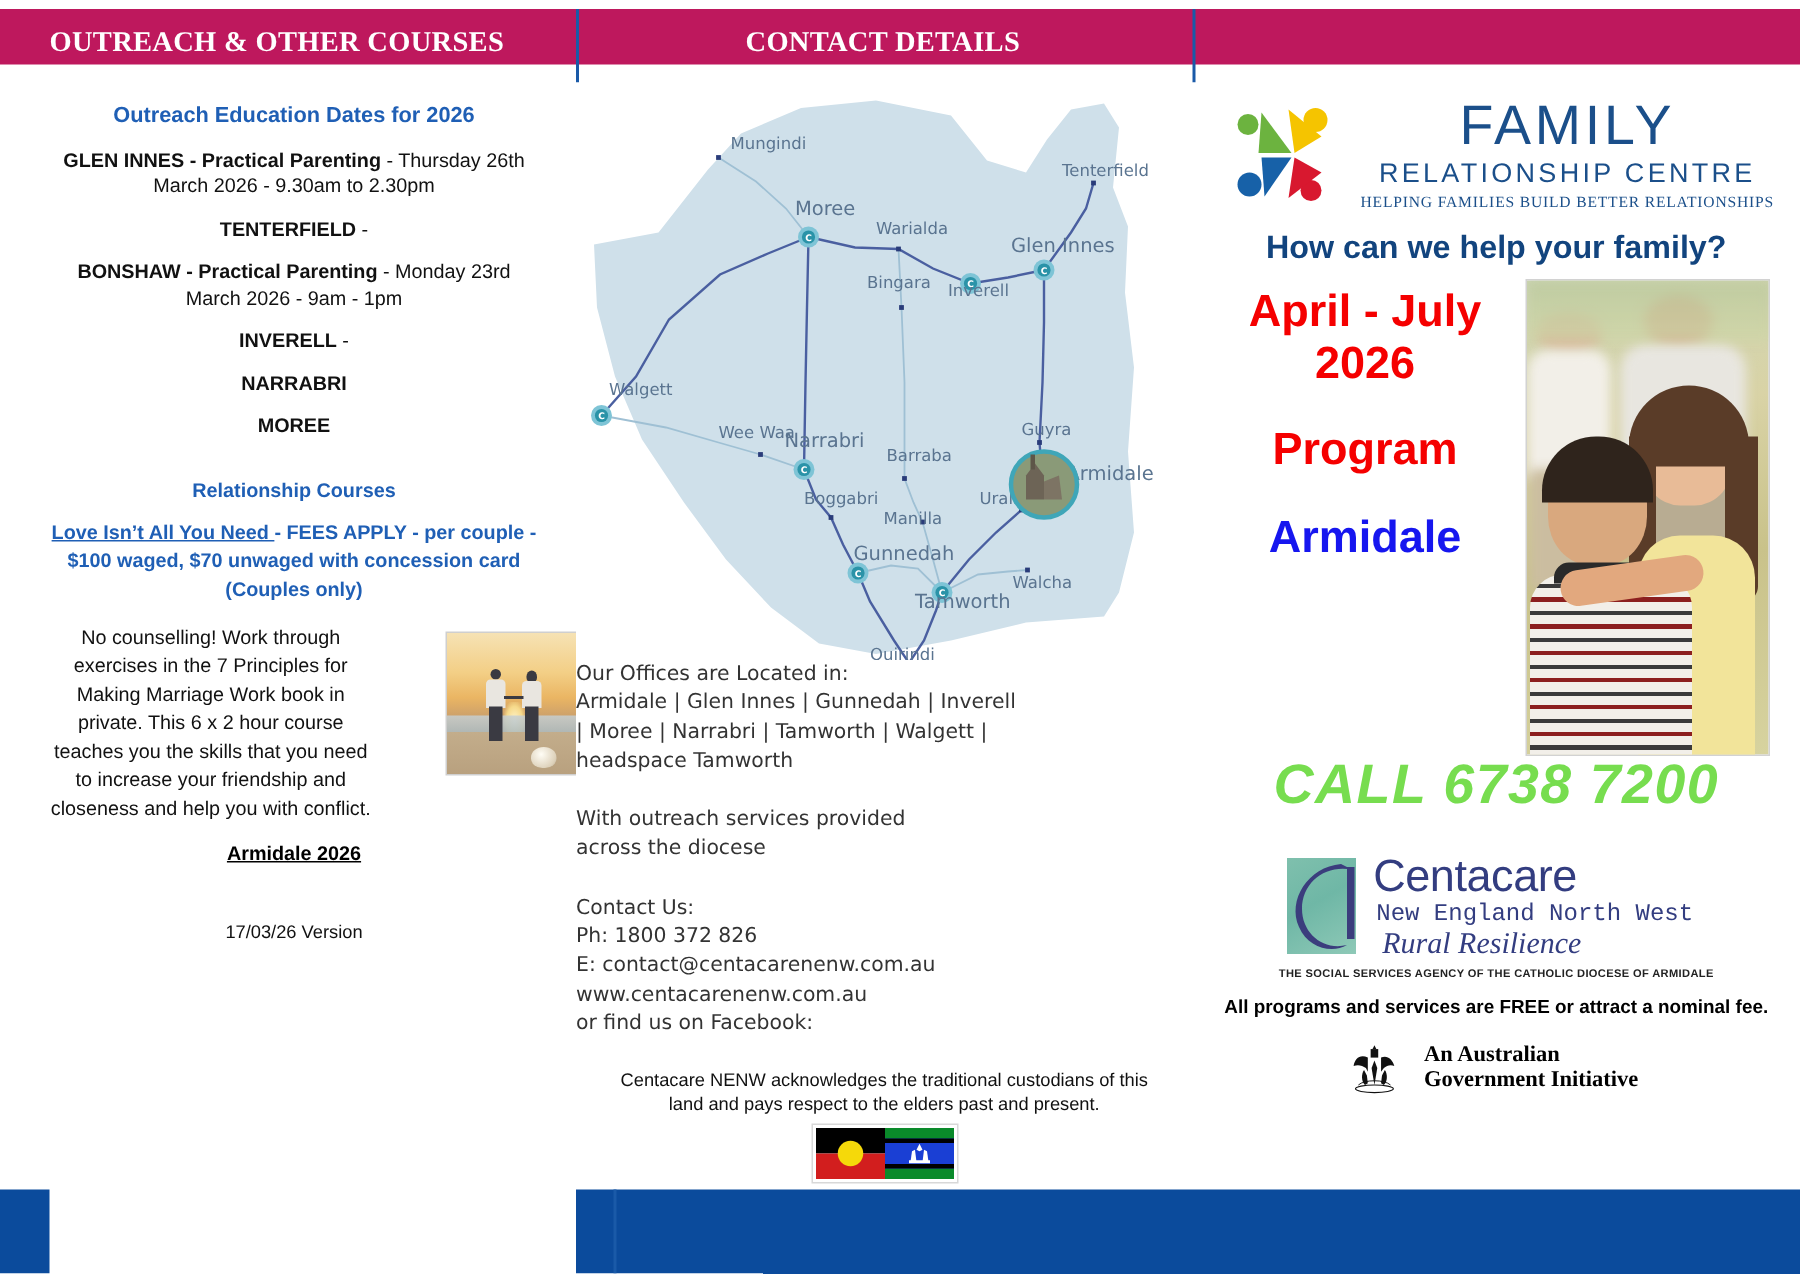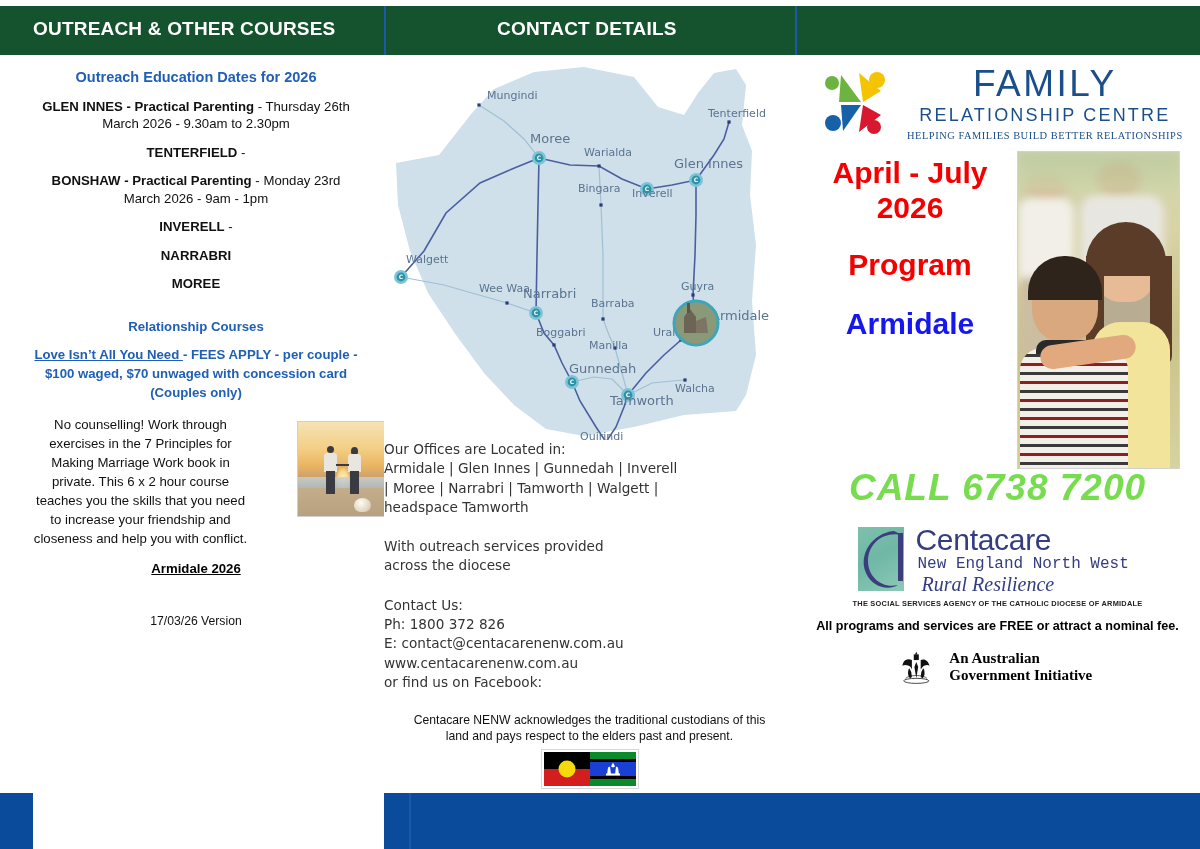--- a/index.html
+++ b/index.html
@@ -6,22 +6,23 @@
   html, body {
     width: 1200px; height: 849px;
     background: #ffffff;
     font-family: "Liberation Sans", sans-serif;
     overflow: hidden;
   }
   .page { position: relative; width: 1200px; height: 849px; background: #fff; }
 
   
   .header-bar {
-    position: absolute; left: 0; top: 6px; width: 1200px; height: 49px;
-    background: #14532d;
+    position: absolute; left: 0; top: 6px; width: 1200px; height: 37px;
+    background: #be185d;
+    font-family: Liberation Serif, serif;
   }
   .hdr-div { position: absolute; top: 0; width: 2px; height: 49px; background: #1a5aa8; }
   .hdr-title {
     position: absolute; color: #ffffff; font-weight: bold; letter-spacing: .2px;
     font-size: 19px; top: 12px;
   }
   .hdr-left  { left: 33px; }
   .hdr-mid   { left: 497px; }
   .top-white-nub { position: absolute; left: 0; top: 0; width: 33px; height: 6px; background: #fff; }
 
@@ -140,21 +141,21 @@
     position: absolute; left: 222px; top: 0; width: 163px; height: 318px;
     border: 1px solid #d2d2d2; overflow: hidden;
     background: linear-gradient(170deg, #cdd6b5 0%, #d9d3a6 30%, #c9c28a 60%, #d7d39f 100%);
   }
   .fp-blur { position: absolute; filter: blur(4px); }
   .r-call {
     text-align: center; color: #77dd4f; font-size: 37px; font-weight: bold;
     font-style: italic; letter-spacing: 1px; margin-top: 6px;
     font-family: "Liberation Sans", sans-serif;
   }
-  .cent-logo { position: relative; height: 88px; margin-top: 14px; }
+  .cent-logo { position: relative; height: 88px; margin-top: 24px; }
   .cent-inner { position: absolute; left: 50%; transform: translateX(-50%); width: 300px; height: 88px; }
   .cent-sq {
     position: absolute; left: 10px; top: 4px; width: 46px; height: 64px;
     background: linear-gradient(150deg, #7fc0ad 0%, #6fb7a6 45%, #8ec9b7 100%);
   }
   .cent-c { position: absolute; left: 6px; top: 2px; }
   .cent-name {
     position: absolute; left: 68px; top: 0px; font-size: 30px; color: #333d80;
     font-family: "Liberation Sans", sans-serif; letter-spacing: -.3px;
   }
@@ -411,20 +412,21 @@
           <circle cx="55" cy="58" r="7" fill="#d8182f"></circle>
           <path d="M62,46 L44,36 L40,63 Z" fill="#d8182f"></path>
         </svg>
         <div class="frc-words">
           <div class="frc-family">FAMILY</div>
           <div class="frc-rc">RELATIONSHIP CENTRE</div>
           <div class="frc-help">HELPING FAMILIES BUILD BETTER RELATIONSHIPS</div>
         </div>
       </div>
 
+      <div class="r-question">How can we help your family?</div>
 
       <div class="r-mid-row">
         <div class="r-title-col">
           <div class="r-title-red">April - July</div>
           <div class="r-title-red">2026</div>
           <div class="r-gapline"></div>
           <div class="r-title-red">Program</div>
           <div class="r-title-blue">Armidale</div>
         </div>
 

